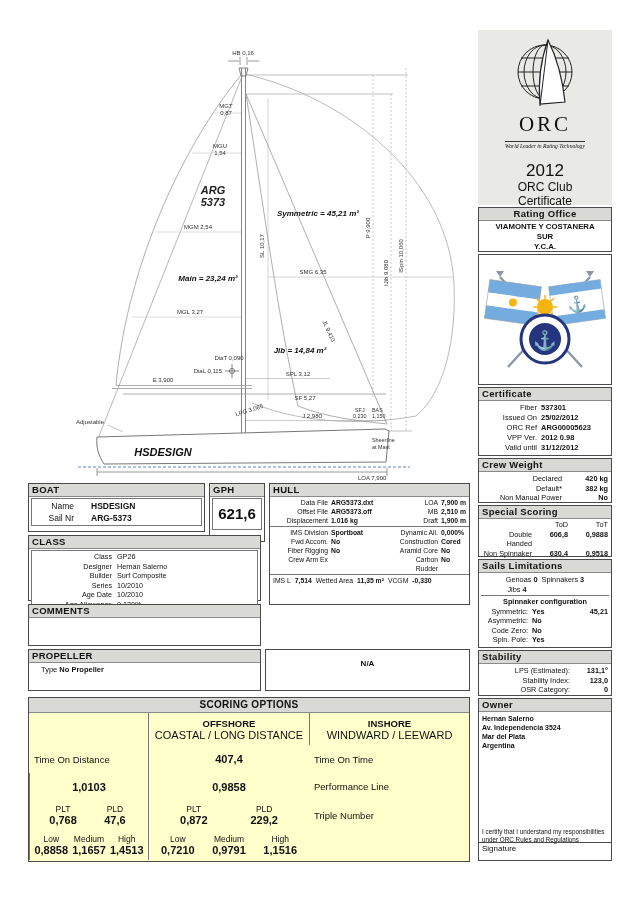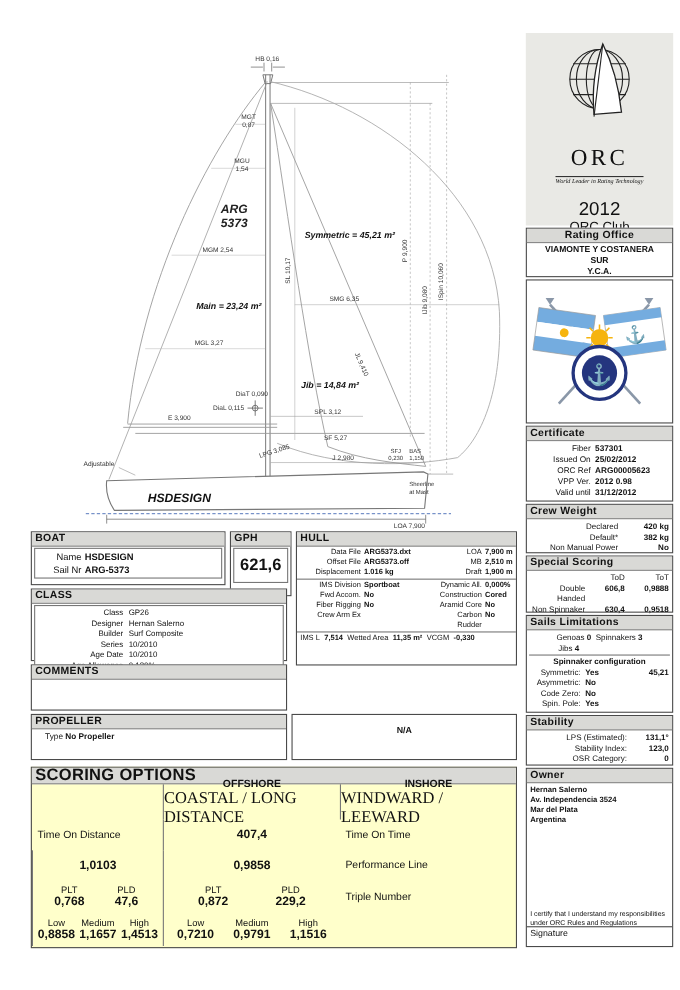--- a/index.html
+++ b/index.html
@@ -18,44 +18,44 @@
   .certrow{display:flex;gap:4px;font-size:7.5px;line-height:10px;justify-content:center;}
   .certrow .l{width:50px;text-align:right;}
   .certrow .v{font-weight:bold;min-width:62px;}
   
   .ssgrid{display:grid;grid-template-columns:1fr 36px 40px;font-size:7.3px;line-height:9.5px;padding:1px 3px;}
   .ssgrid .c1{text-align:right;}
   .ssgrid .c2,.ssgrid .c3{text-align:right;font-weight:bold;}
   .ssgrid .h{font-weight:normal;}
   
   .logo-box{position:absolute;left:478px;top:30px;width:134px;height:175px;background:#e9e9e5;box-sizing:border-box;text-align:center;}
-  .orc-word{font-family:"Liberation Serif",serif;font-size:21px;letter-spacing:3px;line-height:20px;margin-top:18px;}
+  .orc-word{font-family:"Liberation Serif",serif;font-size:21px;letter-spacing:3px;line-height:20px;}
   .orc-tag{font-family:"Liberation Serif",serif;font-style:italic;font-size:5.6px;border-top:1px solid #333;display:inline-block;padding-top:1px;margin-top:1px;}
   .year{font-size:17px;line-height:18px;margin-top:10px;}
   .certline{font-size:12px;line-height:14px;}
   
   .hullgrid{display:grid;grid-template-columns:56px 60px 44px 37px;column-gap:3px;font-size:6.8px;line-height:9px;padding:1px 2px;}
   .hullgrid .lab{text-align:right;}
   .hullgrid .val{font-weight:bold;}
   .sep{border-top:1px solid #777;}
   
   .inner{border:1px solid #777;margin:1px 2px;padding:1px 2px;background:#fff;}
   .cgrid{display:grid;grid-template-columns:78px 1fr;column-gap:5px;font-size:7.2px;line-height:9.6px;}
   .cgrid .lab{text-align:right;}
   .cgrid .val{font-weight:normal;}
-  .bgrid{display:grid;grid-template-columns:40px 1fr;column-gap:3px;font-size:8.5px;line-height:12px;}
+  .bgrid{display:grid;grid-template-columns:40px 1fr;column-gap:17px;font-size:8.5px;line-height:12px;}
   .bgrid .lab{text-align:right;}
   .bgrid .val{font-weight:bold;}
   
   .scorebox{background:#ffffcb;}
   .sc-table{display:grid;grid-template-columns:119px 161px 160px;}
   .sc-cell{border-left:1px solid #777;display:flex;flex-direction:column;justify-content:center;align-items:center;}
   .sc-label{display:flex;align-items:center;padding-left:5px;font-size:9.5px;}
   .sc-gtitle{font-size:9.5px;font-weight:bold;}
-  .sc-gsub{font-size:15px;font-family:Liberation Serif, serif;}
+  .sc-gsub{font-size:11px;}
   .sc-val{font-size:11px;font-weight:bold;}
   .sc-sub2{display:grid;grid-template-columns:1fr 1fr;width:88%;text-align:center;}
   .sc-sub3{display:grid;grid-template-columns:1fr 1fr 1fr;width:96%;text-align:center;}
   .sc-h{font-size:8.5px;}
   svg{font-family:"Liberation Sans",sans-serif;}
   .dt{font-size:6px;fill:#333;}
   .dt5{font-size:5.4px;fill:#333;}
   .dtb{font-size:8px;font-weight:bold;font-style:italic;fill:#111;}
   .sailno{font-size:11px;font-weight:bold;font-style:italic;fill:#222;}
   .hullname{font-size:11px;font-weight:bold;font-style:italic;fill:#111;}
@@ -462,21 +462,21 @@
   <div class="pad" style="font-size:7.5px;padding-left:12px;">
     <span>Type</span>&nbsp;<span class="b">No Propeller</span>
   </div>
 </div>
 
 <div class="box" style="left:265px;top:649px;width:205px;height:42px;">
   <div style="text-align:center;font-size:8px;font-weight:bold;margin-top:9px;">N/A</div>
 </div>
 
 <div class="box scorebox" style="left:28px;top:697px;width:442px;height:165px;">
-  <div class="hdr" style="font-size:15px;line-height:14px;">SCORING OPTIONS</div>
+  <div class="hdr" style="font-size:10px;line-height:14px;text-align:center;">SCORING OPTIONS</div>
   <div class="sc-table" style="height:147px;grid-template-rows:32px 28px 27px 30px 30px;">
 
     <div class="sc-label"></div>
     <div class="sc-cell">
       <div class="sc-gtitle">OFFSHORE</div>
       <div class="sc-gsub">COASTAL / LONG DISTANCE</div>
     </div>
     <div class="sc-cell">
       <div class="sc-gtitle">INSHORE</div>
       <div class="sc-gsub">WINDWARD / LEEWARD</div>

